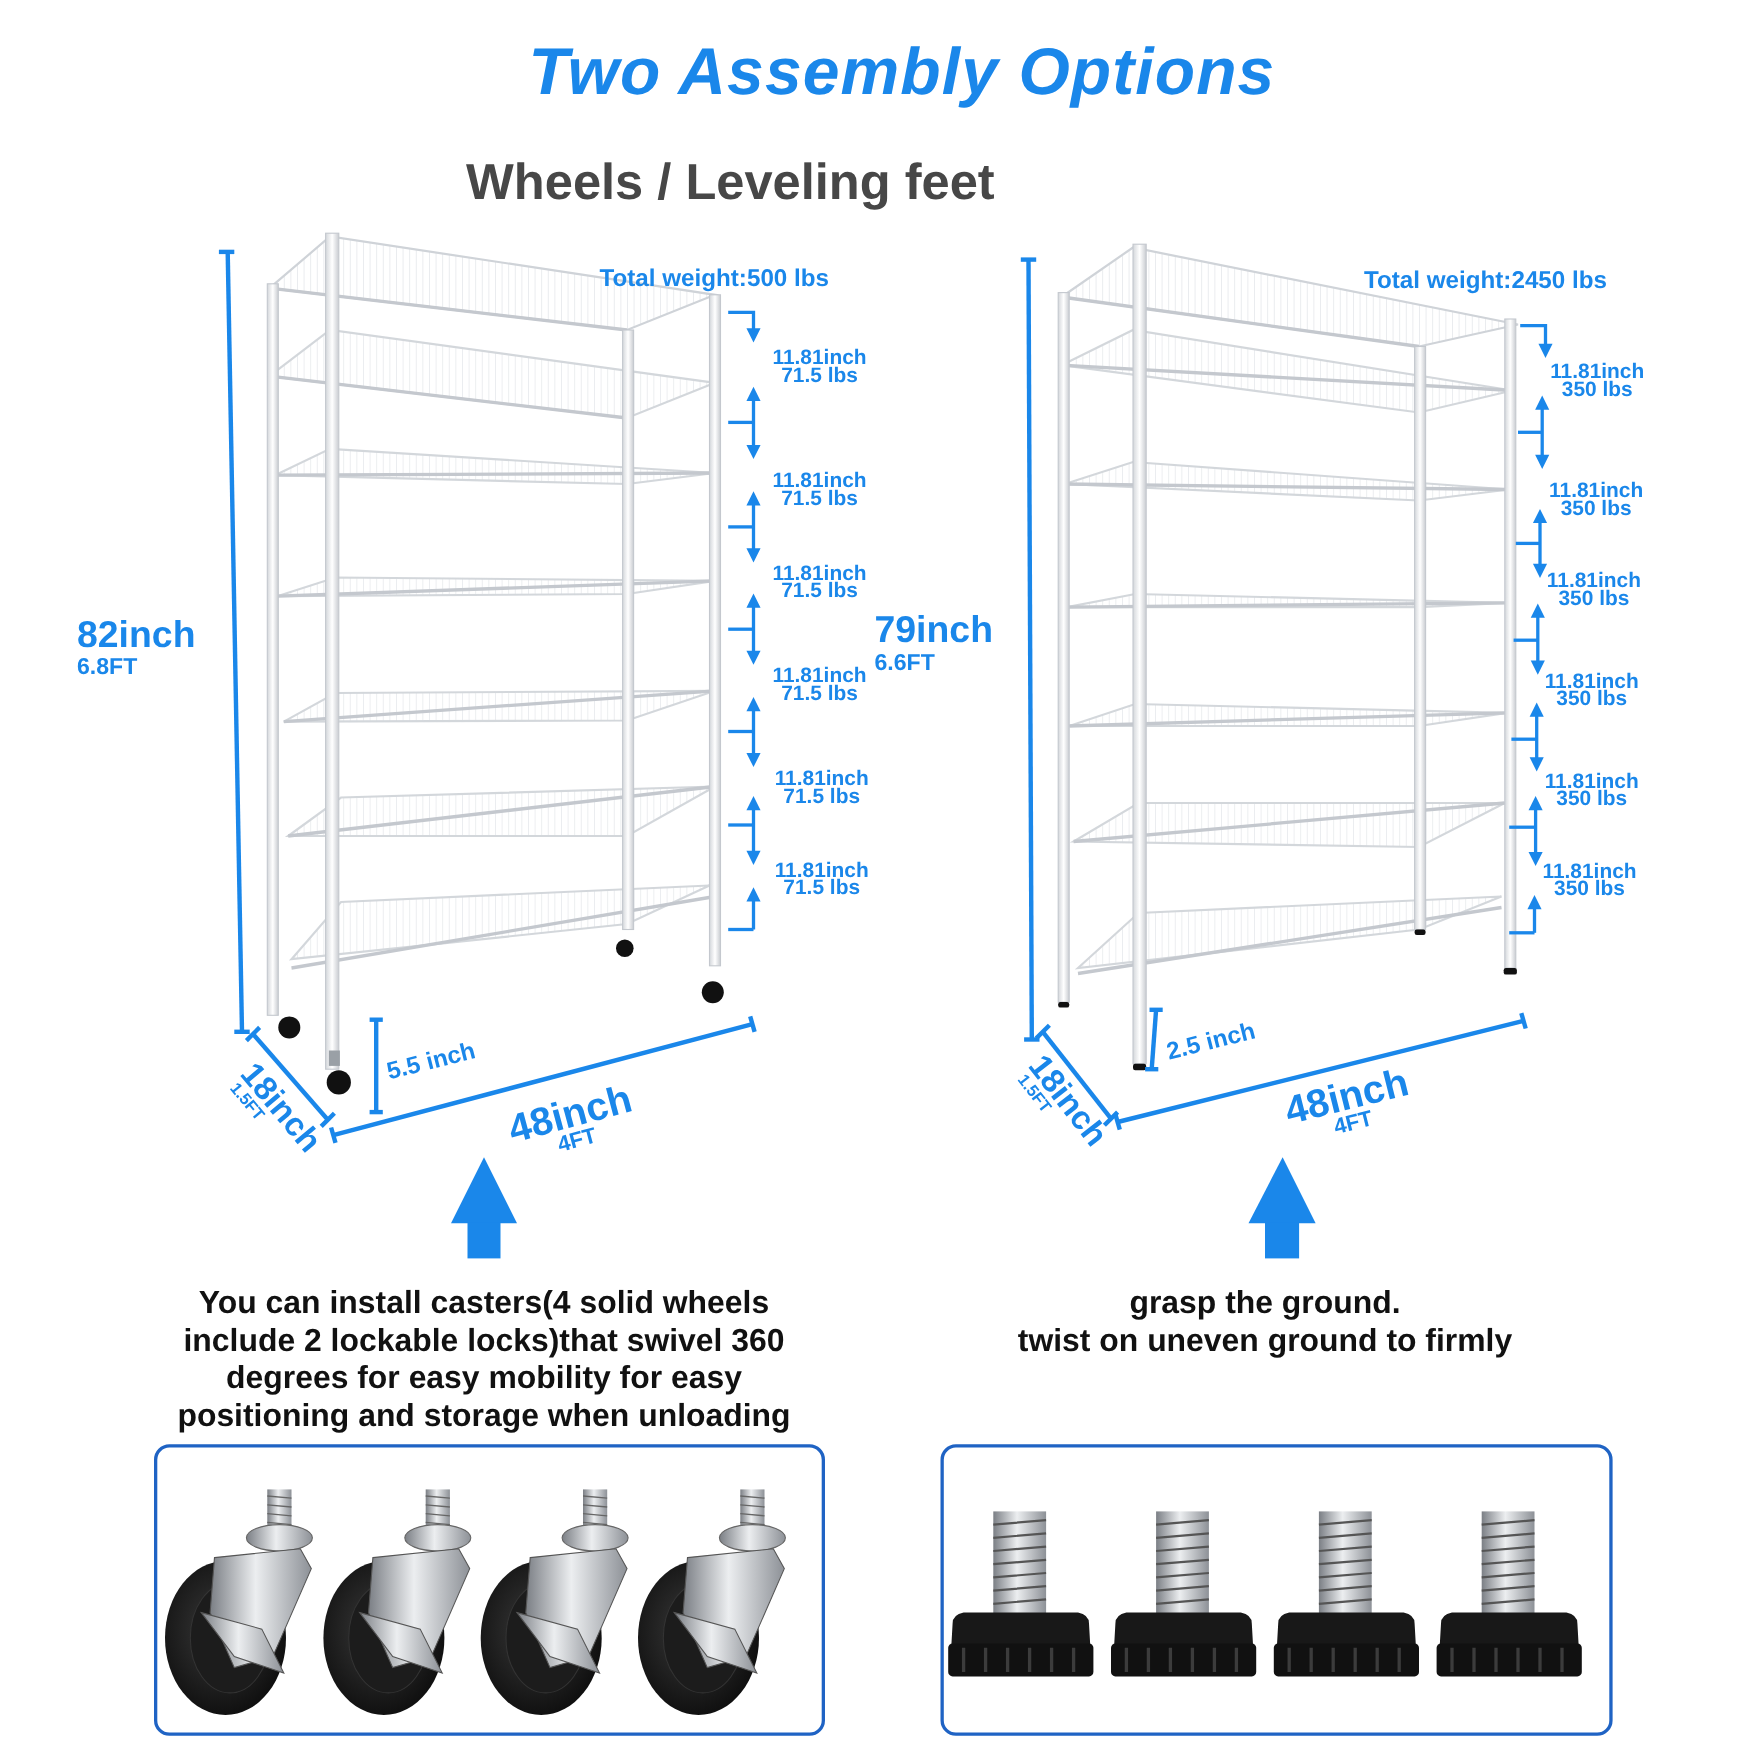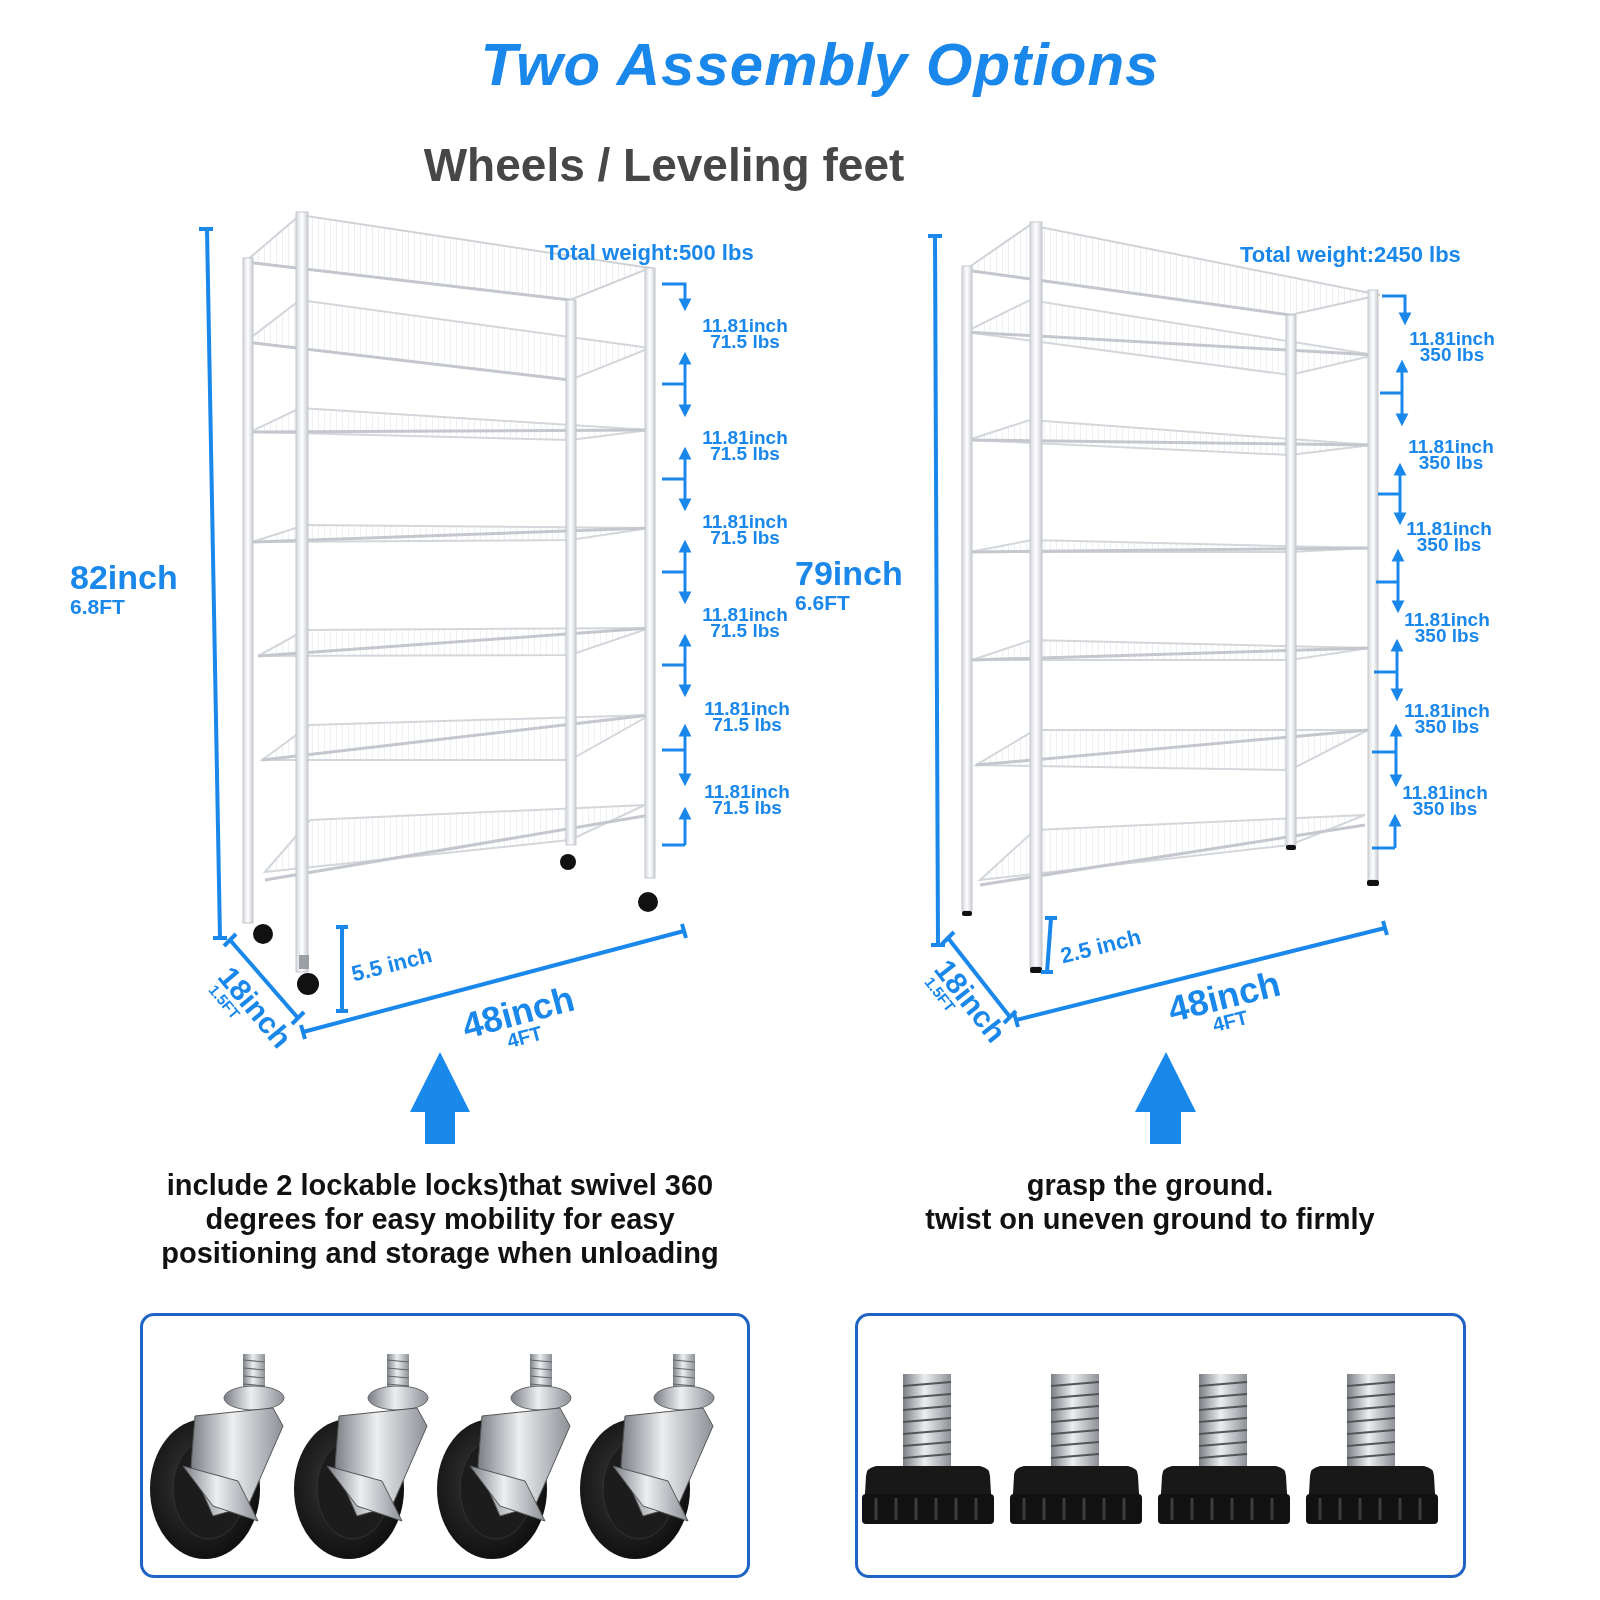--- a/index.html
+++ b/index.html
@@ -288,20 +288,21 @@
 <div class="abs blue diag-text" style="left:1165px;top:995px;transform:rotate(-14deg);text-align:center;line-height:0.9;">
   <div style="font-size:36px;">48inch</div>
   <div style="font-size:20px;">4FT</div>
 </div>
 <div class="abs blue diag-text" style="left:952px;top:955px;transform:rotate(52deg);line-height:0.9;">
   <div style="font-size:30px;">18inch</div>
   <div style="font-size:15px;margin-left:4px;">1.5FT</div>
 </div>
 
 <div class="abs desc" style="left:120px;top:1168px;width:640px;">
+  <div>You can install casters(4 solid wheels</div>
   <div>include 2 lockable locks)that swivel 360</div>
   <div>degrees for easy mobility for easy</div>
   <div>positioning and storage when unloading</div>
 </div>
 <div class="abs desc" style="left:860px;top:1168px;width:580px;">
   <div>grasp the ground.</div>
   <div>twist on uneven ground to firmly</div>
 </div>
 
 <div class="abs box" style="left:140px;top:1313px;width:604px;height:259px;">

